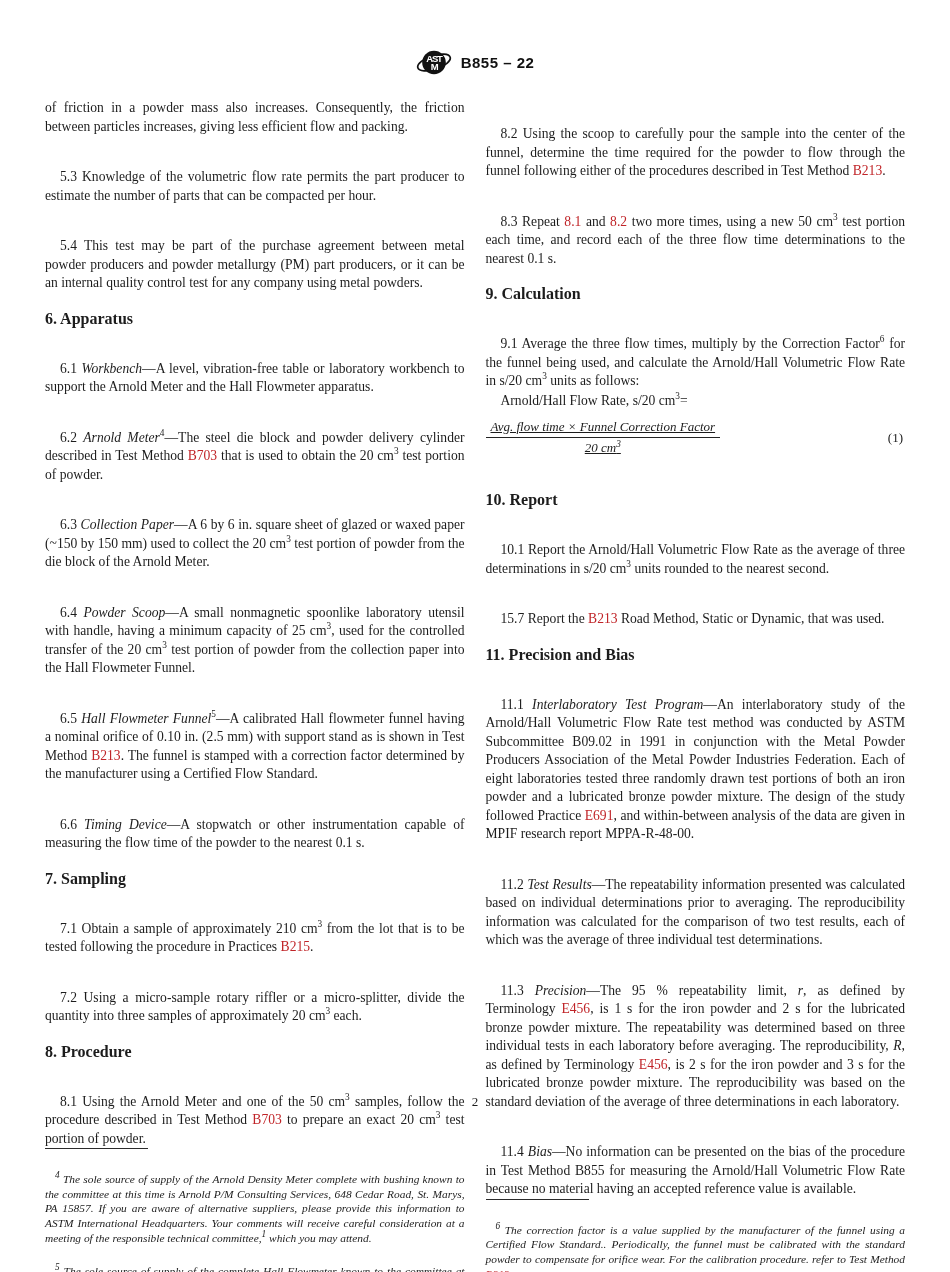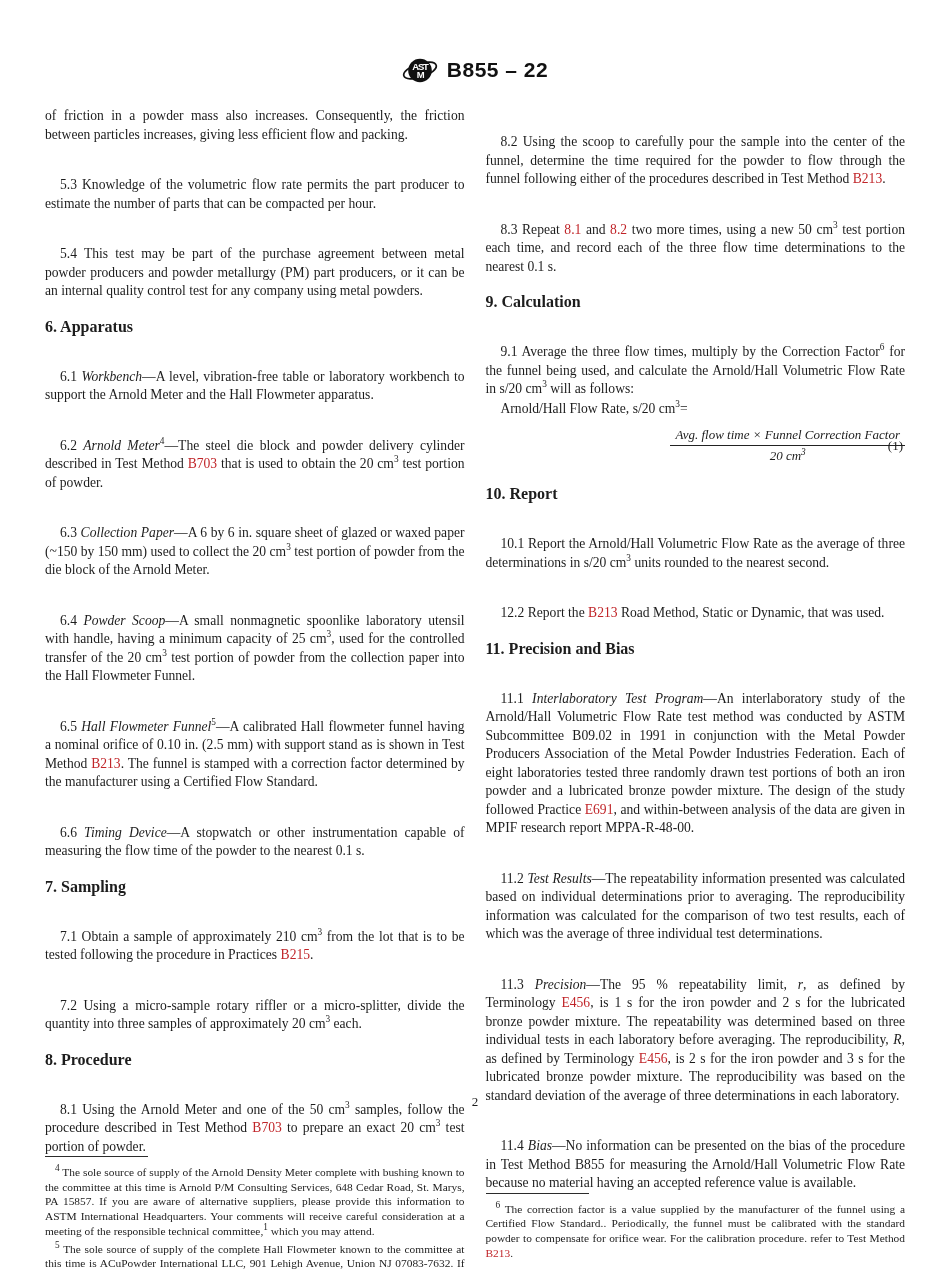--- a/index.html
+++ b/index.html
@@ -10,35 +10,35 @@
     background: #ffffff;
   }
   body {
     font-family: "Liberation Serif", serif;
     color: #1c1c1c;
   }
   .page {
     position: relative;
     width: 950px;
     height: 1140px;
-    padding: 8px 45px;
+    padding: 0 45px;
     box-sizing: border-box;
   }
   .header {
     padding-top: 46px;
     display: flex;
     justify-content: center;
     align-items: center;
     gap: 9px;
     height: 32px;
   }
   .doc-title {
     font-family: "Liberation Sans", sans-serif;
     font-weight: bold;
-    font-size: 21px;
+    font-size: 15px;
     letter-spacing: 0.5px;
     color: #111;
     white-space: nowrap;
   }
   .content {
     display: flex;
     gap: 21px;
     margin-top: 15px;
   }
   .col {
@@ -74,32 +74,34 @@
   .fn-rule {
     margin-top: auto;
     width: 103px;
     border-top: 1.4px solid #2b2b2b;
     margin-bottom: 5px;
     flex-shrink: 0;
   }
   .footnote {
     font-size: 11.4px;
     line-height: 14.7px;
-    margin: 3px 0 0 0;
+    margin: 18px 0 0 0;
     text-align: justify;
     text-indent: 10px;
+    font-style: italic;
   }
   .equation {
     position: relative;
-    margin: 9px 0 4px 0;
+    margin: 9px 0 18px 0;
     display: flex;
-    justify-content: flex-end;
+    justify-content: flex-start;
     align-items: center;
     font-size: 13px;
     line-height: 16px;
+    text-decoration: underline;
   }
   .frac { display: inline-block; text-align: center; }
   .num {
     display: block;
     border-bottom: 1.2px solid #222;
     padding: 0 5px 2px 5px;
   }
   .den { display: block; padding-top: 2px; }
   .eq-number {
     position: absolute;
@@ -152,32 +154,32 @@
         <h3 class="sec-heading">8. Procedure</h3>
         <p class="para ind"><span>8.1 Using the Arnold Meter and one of the 50 cm</span><sup>3</sup><span> samples, follow the procedure described in Test Method </span><span class="ref">B703</span><span> to prepare an exact 20 cm</span><sup>3</sup><span> test portion of powder.</span></p>
         <div class="fn-rule"></div>
         <p class="footnote"><sup>4</sup><span> The sole source of supply of the Arnold Density Meter complete with bushing known to the committee at this time is Arnold P/M Consulting Services, 648 Cedar Road, St. Marys, PA 15857. If you are aware of alternative suppliers, please provide this information to ASTM International Headquarters. Your comments will receive careful consideration at a meeting of the responsible technical committee,</span><sup>1</sup><span> which you may attend.</span></p>
         <p class="footnote"><sup>5</sup><span> The sole source of supply of the complete Hall Flowmeter known to the committee at this time is ACuPowder International LLC, 901 Lehigh Avenue, Union NJ 07083-7632. If you are aware of alternative suppliers, please provide this information to ASTM International Headquarters. Your comments will receive careful consideration at a meeting of the responsible technical committee,</span><sup>1</sup><span> which you may attend.</span></p>
       </div>
     <div class="col">
         <p class="para ind"><span>8.2 Using the scoop to carefully pour the sample into the center of the funnel, determine the time required for the powder to flow through the funnel following either of the procedures described in Test Method </span><span class="ref">B213</span><span>.</span></p>
         <p class="para ind"><span>8.3 Repeat </span><span class="ref">8.1</span><span> and </span><span class="ref">8.2</span><span> two more times, using a new 50 cm</span><sup>3</sup><span> test portion each time, and record each of the three flow time determinations to the nearest 0.1 s.</span></p>
         <h3 class="sec-heading">9. Calculation</h3>
-        <p class="para ind"><span>9.1 Average the three flow times, multiply by the Correction Factor</span><sup>6</sup><span> for the funnel being used, and calculate the Arnold/Hall Volumetric Flow Rate in s/20 cm</span><sup>3</sup><span> will as follows:</span></p>
+        <p class="para ind"><span>9.1 Average the three flow times, multiply by the Correction Factor</span><sup>6</sup><span> for the funnel being used, and calculate the Arnold/Hall Volumetric Flow Rate in s/20 cm</span><sup>3</sup><span> units as follows:</span></p>
         <p class="para ind nojust tight"><span>Arnold/Hall Flow Rate, s/20 cm</span><sup>3</sup><span>=</span></p>
         <div class="equation">
           <span class="frac">
             <span class="num"><span class="it">Avg. flow time × Funnel Correction Factor</span></span>
             <span class="den"><span class="it">20 cm</span><sup class="it">3</sup></span>
           </span>
           <span class="eq-number">(1)</span>
         </div>
         <h3 class="sec-heading">10. Report</h3>
         <p class="para ind"><span>10.1 Report the Arnold/Hall Volumetric Flow Rate as the average of three determinations in s/20 cm</span><sup>3</sup><span> units rounded to the nearest second.</span></p>
-        <p class="para ind"><span>12.2 Report the </span><span class="ref">B213</span><span> Road Method, Static or Dynamic, that was used.</span></p>
+        <p class="para ind"><span>15.7 Report the </span><span class="ref">B213</span><span> Road Method, Static or Dynamic, that was used.</span></p>
         <h3 class="sec-heading">11. Precision and Bias</h3>
         <p class="para ind"><span>11.1 </span><span class="it">Interlaboratory Test Program</span><span>—An interlaboratory study of the Arnold/Hall Volumetric Flow Rate test method was conducted by ASTM Subcommittee B09.02 in 1991 in conjunction with the Metal Powder Producers Association of the Metal Powder Industries Federation. Each of eight laboratories tested three randomly drawn test portions of both an iron powder and a lubricated bronze powder mixture. The design of the study followed Practice </span><span class="ref">E691</span><span>, and within-between analysis of the data are given in MPIF research report MPPA-R-48-00.</span></p>
         <p class="para ind"><span>11.2 </span><span class="it">Test Results</span><span>—The repeatability information presented was calculated based on individual determinations prior to averaging. The reproducibility information was calculated for the comparison of two test results, each of which was the average of three individual test determinations.</span></p>
         <p class="para ind"><span>11.3 </span><span class="it">Precision</span><span>—The 95 % repeatability limit, </span><span class="it">r</span><span>, as defined by Terminology </span><span class="ref">E456</span><span>, is 1 s for the iron powder and 2 s for the lubricated bronze powder mixture. The repeatability was determined based on three individual tests in each laboratory before averaging. The reproducibility, </span><span class="it">R</span><span>, as defined by Terminology </span><span class="ref">E456</span><span>, is 2 s for the iron powder and 3 s for the lubricated bronze powder mixture. The reproducibility was based on the standard deviation of the average of three determinations in each laboratory.</span></p>
         <p class="para ind"><span>11.4 </span><span class="it">Bias</span><span>—No information can be presented on the bias of the procedure in Test Method B855 for measuring the Arnold/Hall Volumetric Flow Rate because no material having an accepted reference value is available.</span></p>
         <div class="fn-rule"></div>
         <p class="footnote"><sup>6</sup><span> The correction factor is a value supplied by the manufacturer of the funnel using a Certified Flow Standard.. Periodically, the funnel must be calibrated with the standard powder to compensate for orifice wear. For the calibration procedure. refer to Test Method </span><span class="ref">B213</span><span>.</span></p>
       </div>
   </div>
 

